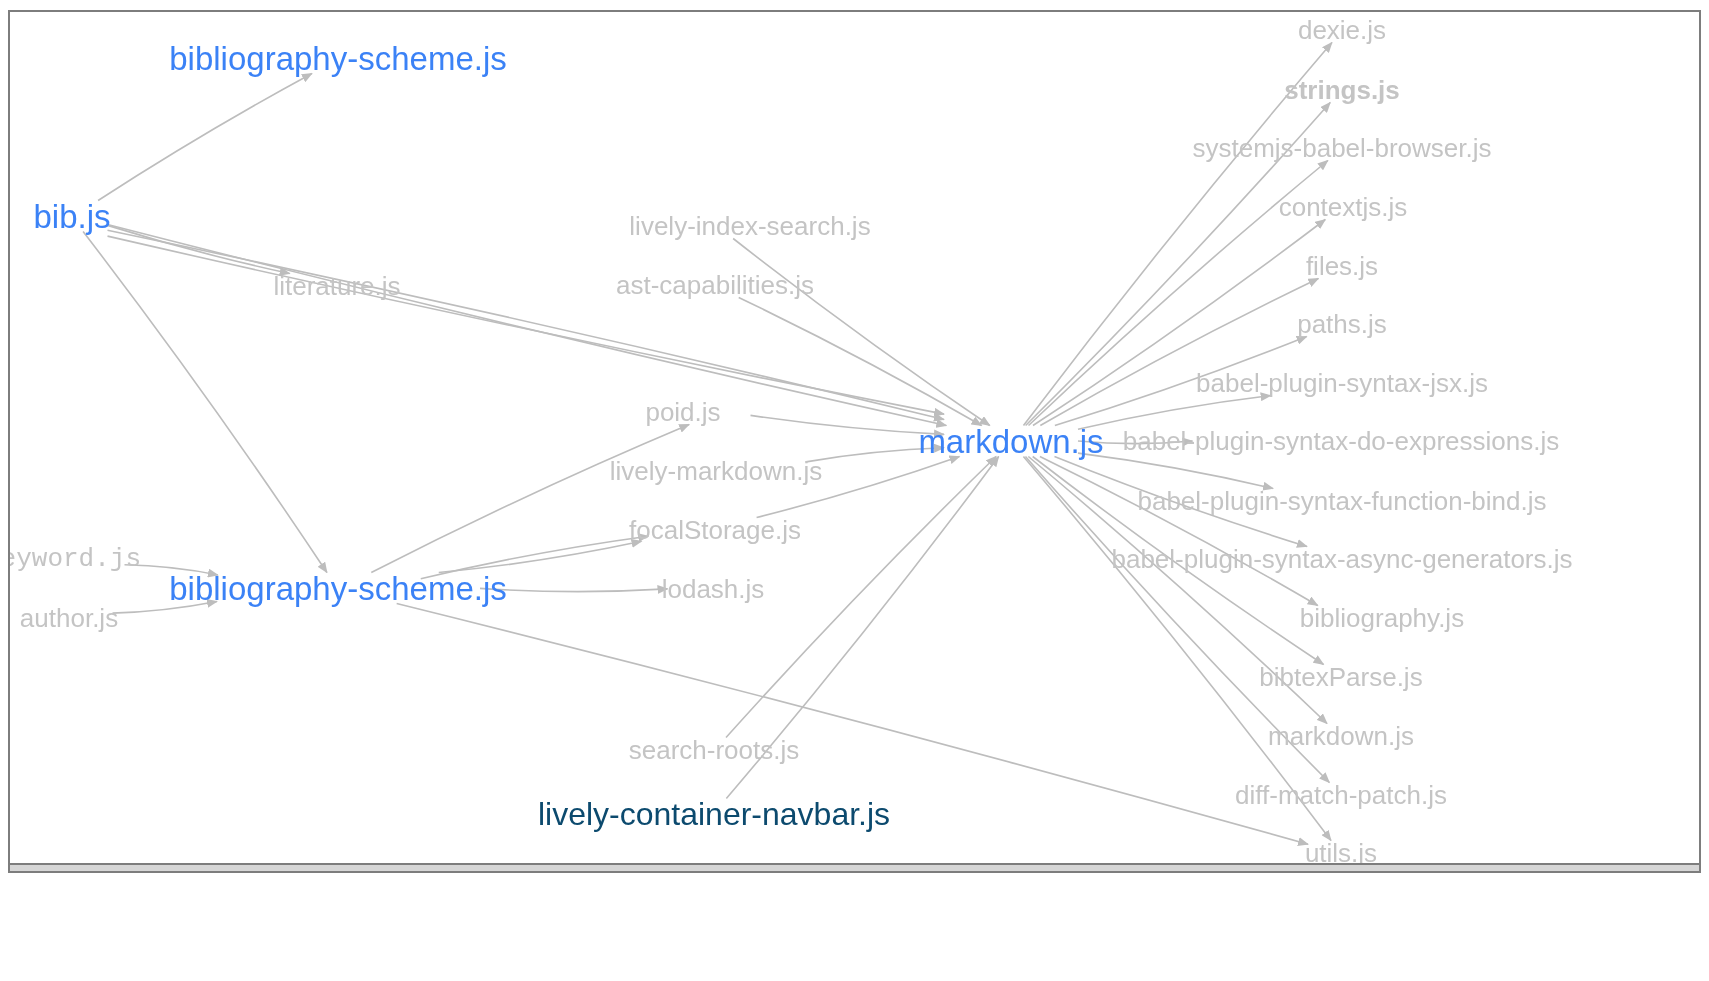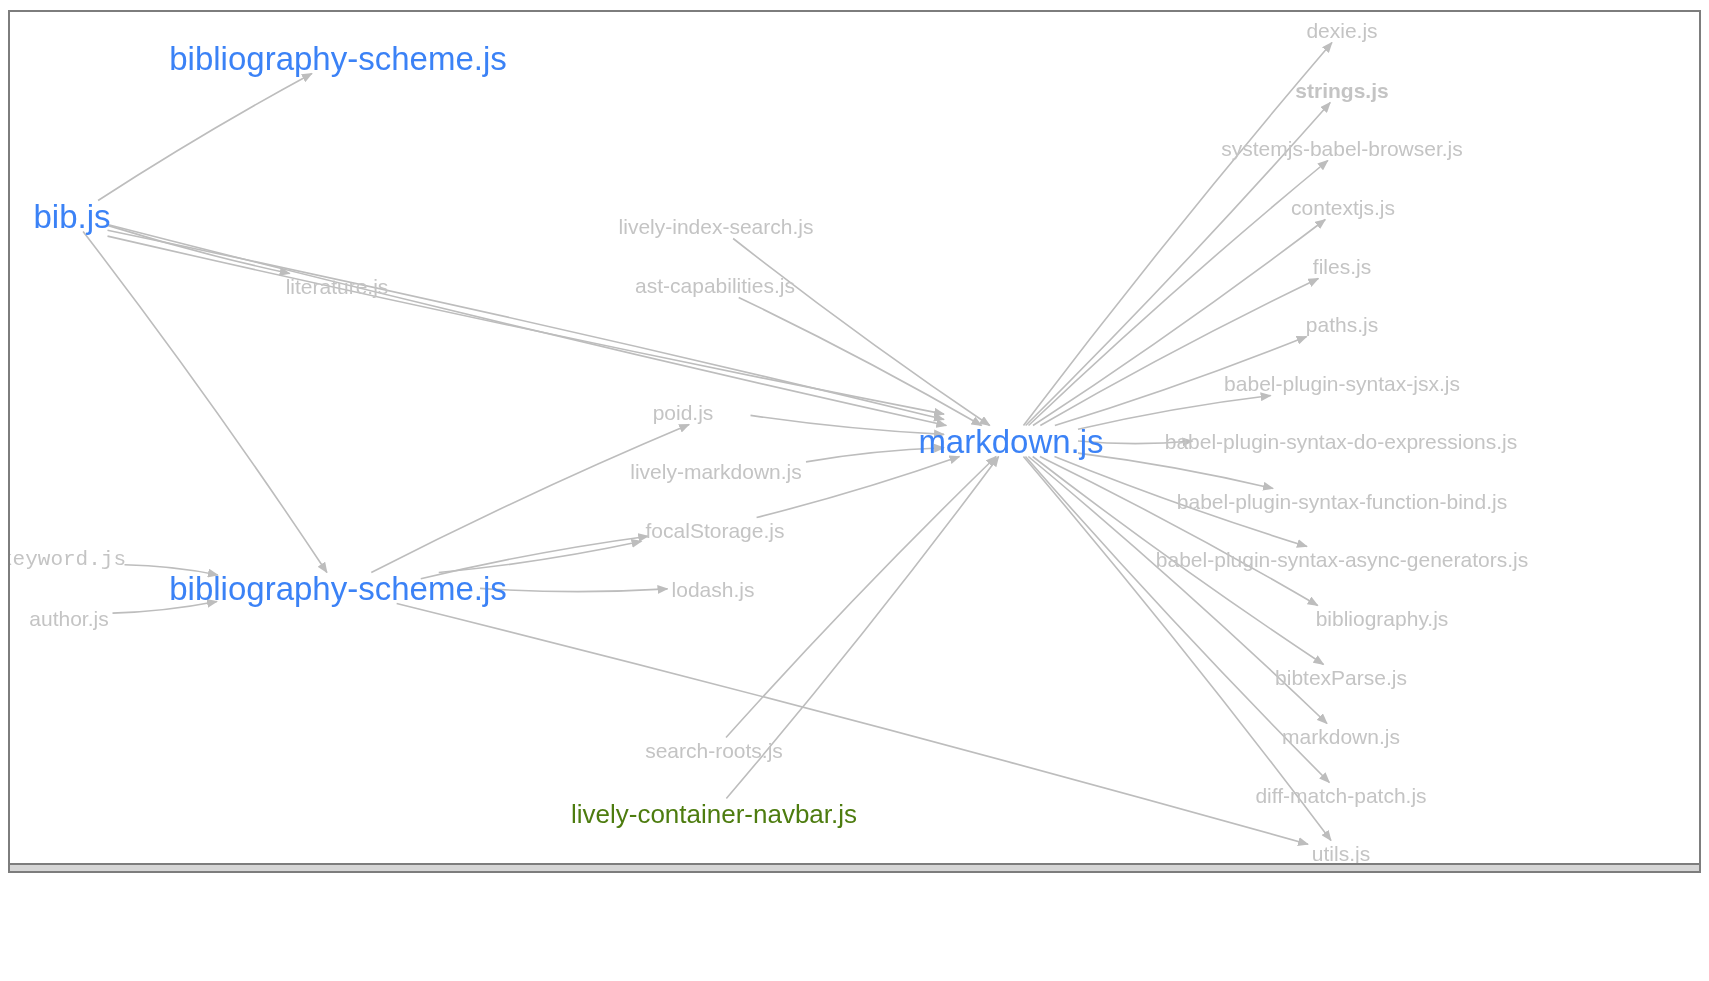--- a/index.html
+++ b/index.html
@@ -6,22 +6,22 @@
   body{width:1709px;height:981px;background:#f0f0f0;font-family:"Liberation Sans",sans-serif;overflow:hidden;}
   #viewport{position:absolute;left:0;top:0;width:1709px;height:981px;background:#fff;}
   #clipped-top{position:absolute;left:0;top:-8px;width:1709px;height:12px;overflow:hidden;color:#bdbdbd;font-size:21px;white-space:nowrap;}
   #clipped-top span{position:absolute;top:0;}
   #panel{position:absolute;left:8px;top:10px;width:1693px;height:855px;background:#ffffff;
          border:2px solid #7d7d7d;border-top-color:#7d7d7d;box-sizing:border-box;overflow:hidden;}
   #edges{position:absolute;left:0;top:0;width:1693px;height:855px;}
   .node{position:absolute;white-space:nowrap;transform:translate(-50%,-50%);
         font-family:"Liberation Sans",sans-serif;line-height:1;cursor:default;}
   .node.focus{color:#3b82f6;font-size:33px;}
-  .node.dim{color:#c4c4c4;font-size:21px;}
-  .node.sel{color:#4d7c0f;font-size:26px;}
+  .node.dim{color:#c4c4c4;font-size:26px;}
+  .node.sel{color:#0c4a6e;font-size:32px;}
   #bottom-bar{position:absolute;left:8px;top:865px;width:1693px;height:8px;background:#d6d6d6;
               border-left:2px solid #7d7d7d;border-right:2px solid #7d7d7d;border-bottom:2px solid #7d7d7d;box-sizing:border-box;}
 </style>
 </head>
 <body>
 
 <div id="viewport">
 
   <div id="clipped-top">
     <span></span>
@@ -72,21 +72,21 @@
           <path d="M1013.4150485436893,444.5 Q1172.8210493321938,631.9988696672337 1320.9878640776699,828.5" marker-end="url(#ah)"></path>
         </g>
     </svg>
     <div id="node-layer">
         <div class="node focus" style="left: 62px; top: 204px;">bib.js</div>
         <div class="node focus" style="left: 328px; top: 46px;">bibliography-scheme.js</div>
         <div class="node dim" style="left: 327px; top: 274px;">literature.js</div>
         <div class="node dim" style="left: 53px; top: 547px; font-family: Liberation Mono, monospace;">keyword.js</div>
         <div class="node dim" style="left: 59px; top: 606px;">author.js</div>
         <div class="node focus" style="left: 328px; top: 576px;">bibliography-scheme.js</div>
-        <div class="node dim" style="left: 706px; top: 214px;">lively-index-search.js</div>
+        <div class="node dim" style="left: 740px; top: 214px;">lively-index-search.js</div>
         <div class="node dim" style="left: 705px; top: 273px;">ast-capabilities.js</div>
         <div class="node dim" style="left: 673px; top: 400px;">poid.js</div>
         <div class="node dim" style="left: 706px; top: 459px;">lively-markdown.js</div>
         <div class="node dim" style="left: 705px; top: 518px;">focalStorage.js</div>
         <div class="node dim" style="left: 703px; top: 577px;">lodash.js</div>
         <div class="node dim" style="left: 704px; top: 738px;">search-roots.js</div>
         <div class="node sel" style="left: 704px; top: 802px;">lively-container-navbar.js</div>
         <div class="node focus" style="left: 1001px; top: 429px;">markdown.js</div>
         <div class="node dim" style="left: 1332px; top: 18px;">dexie.js</div>
         <div class="node dim" style="left: 1332px; top: 78px; font-weight: bold;">strings.js</div>

